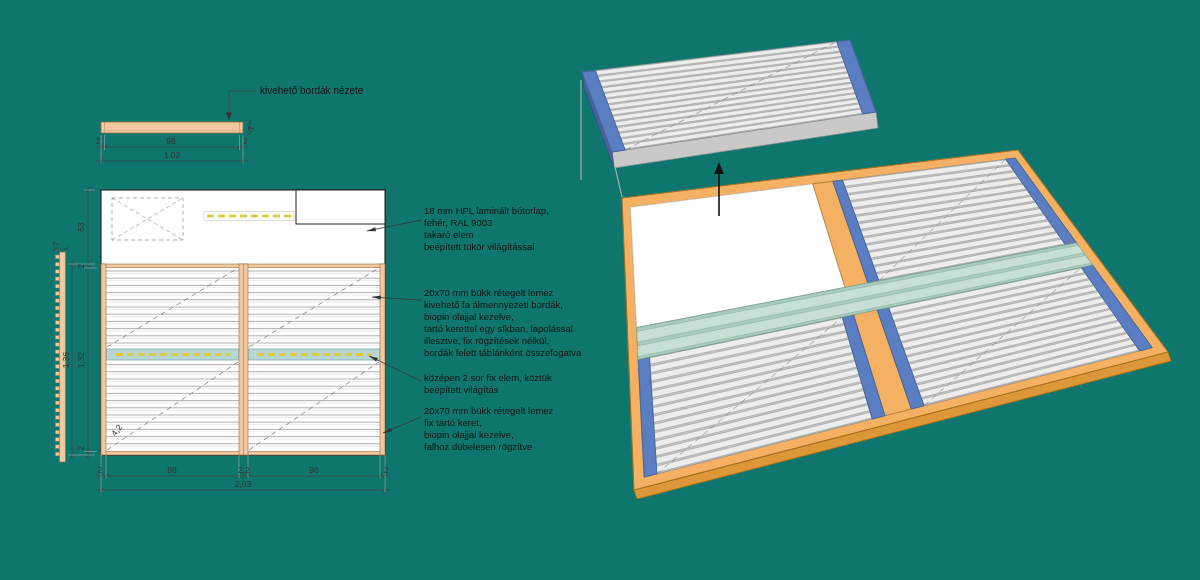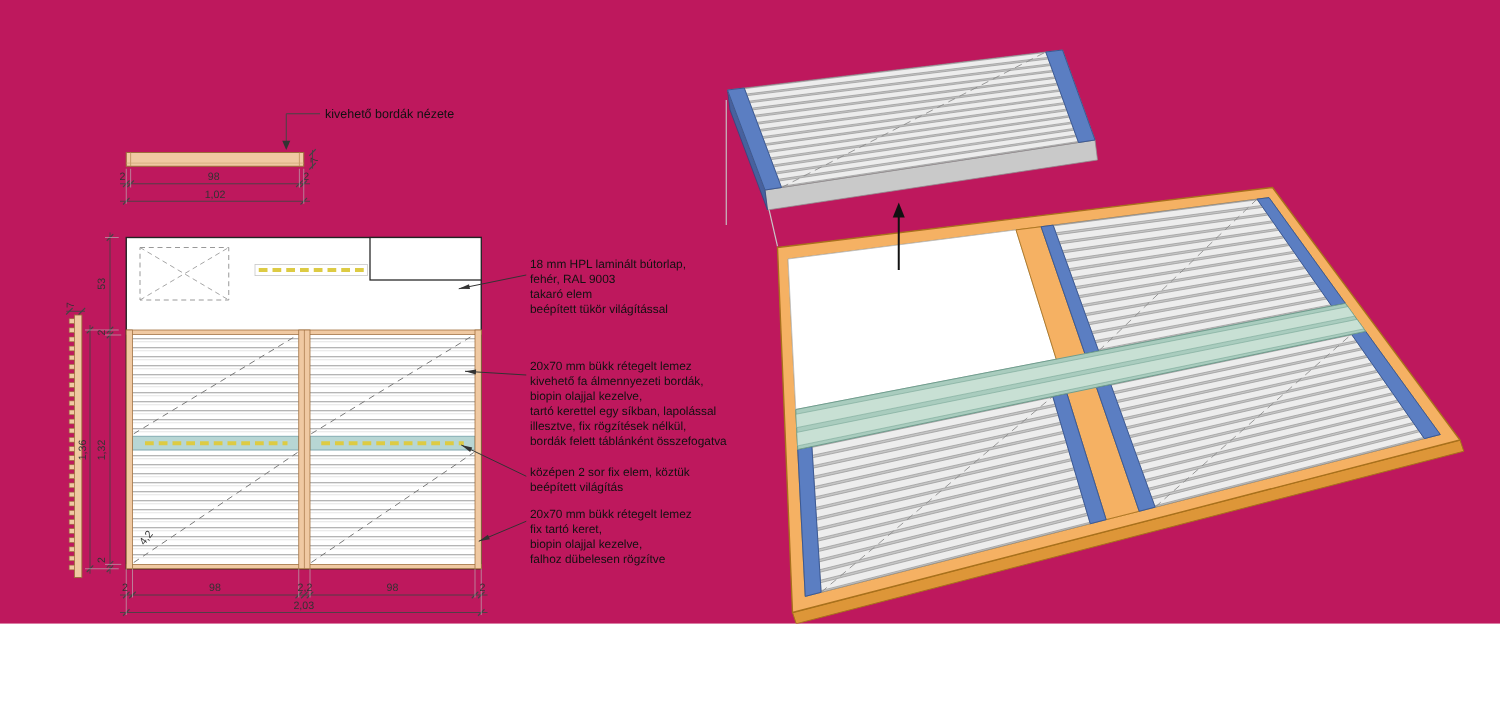--- a/index.html
+++ b/index.html
@@ -1,16 +1,16 @@
 <!DOCTYPE html>
 <html><head>
 <meta charset="utf-8">
 <style>
   html,body{margin:0;padding:0;background:#ffffff}
-  .canvas{position:relative;width:1200px;height:499px;background:#be185d;overflow:hidden;font-family:"Liberation Sans",sans-serif}
+  .canvas{position:relative;width:1200px;height:580px;background:#0f766e;overflow:hidden;font-family:"Liberation Sans",sans-serif}
   text{font-family:"Liberation Sans",sans-serif;fill:#222}
   .dim{font-size:8.5px;fill:#333}
   .note{font-size:9.5px;fill:#111}
   .title{font-size:10px;fill:#111}
   .dash{stroke:#7a7a7a;stroke-width:0.8;stroke-dasharray:5,4;fill:none}
   .thin{stroke:#444;stroke-width:0.8;fill:none}
 </style>
 </head>
 <body>
 

